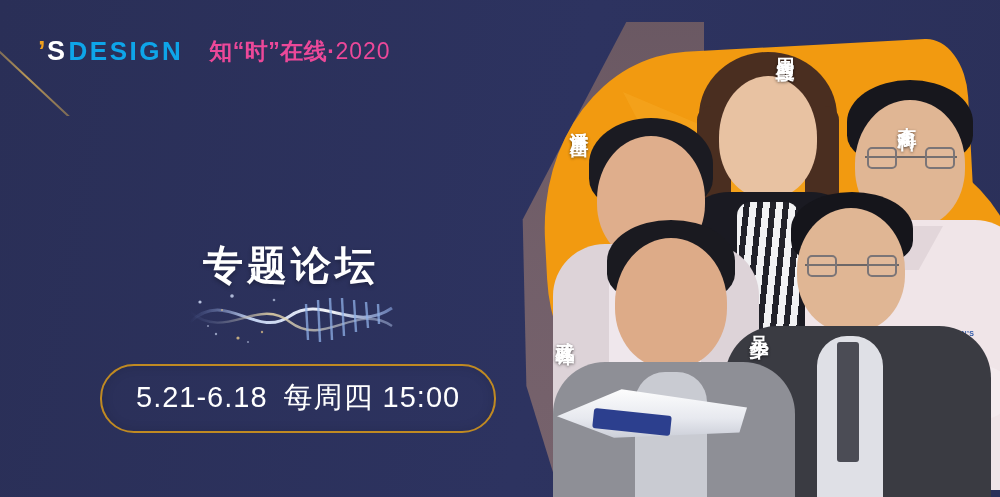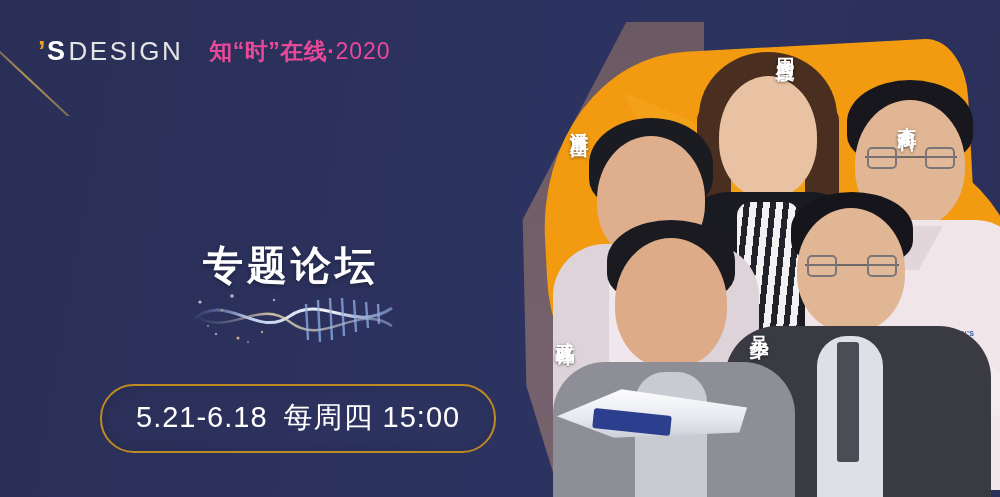--- a/index.html
+++ b/index.html
@@ -116,21 +116,21 @@
     text-shadow:0 1px 3px rgba(0,0,0,.45);
     line-height:1.05;
   }
   
   .logo-row{position:absolute;left:38px;top:36px;display:flex;align-items:center;gap:26px;}
   .logo-tians{
     font-size:27px;font-weight:bold;color:#ffffff;letter-spacing:1.5px;
     display:flex;align-items:baseline;
   }
   .logo-tians .apo{color:#f0a01e;}
-  .logo-design{font-size:26px;color:#e5e5e5;letter-spacing:2.5px;font-weight:400;margin-left:2px;}
+  .logo-design{font-size:26px;color:#0ea5e9;letter-spacing:2.5px;font-weight:700;margin-left:2px;}
   .logo-cn{font-size:23px;color:#ec4899;letter-spacing:.5px;font-weight:600;}
   .logo-cn .yr{font-weight:300;letter-spacing:1px;}
   .title-main{
     position:absolute;left:36px;top:166px;
     font-size:48px;font-weight:bold;letter-spacing:3px;
     font-family:"Liberation Serif","DejaVu Serif",serif;
     background:linear-gradient(180deg,#fbd27a 0%,#edа33f 30%,#e89418 55%,#d88b14 100%);
     background:linear-gradient(180deg,#fcd889 0%,#f0a83d 34%,#e89618 60%,#d0840f 100%);
     -webkit-background-clip:text;background-clip:text;color:#e89618;
     -webkit-text-fill-color:transparent;
@@ -141,21 +141,21 @@
     position:absolute;left:203px;top:238px;
     font-size:40px;font-weight:bold;color:#ffffff;letter-spacing:4px;
     font-family:"Liberation Serif","DejaVu Serif",serif;
     text-shadow:0 2px 4px rgba(0,0,0,.3);
     white-space:nowrap;
   }
   
   .dna{position:absolute;left:186px;top:282px;width:210px;height:72px;}
   
   .date-pill{
-    position:absolute;left:100px;top:384px;
+    position:absolute;left:100px;top:364px;
     padding:12px 34px 13px 34px;
     border:2px solid #c08a22;border-radius:34px;
     color:#ffffff;font-size:29px;letter-spacing:1px;white-space:nowrap;
     font-weight:500;
     box-shadow:inset 0 0 12px rgba(0,0,0,.12);
   }
   .date-pill .sep{display:inline-block;width:16px;}
 </style>
 </head>
 <body>

